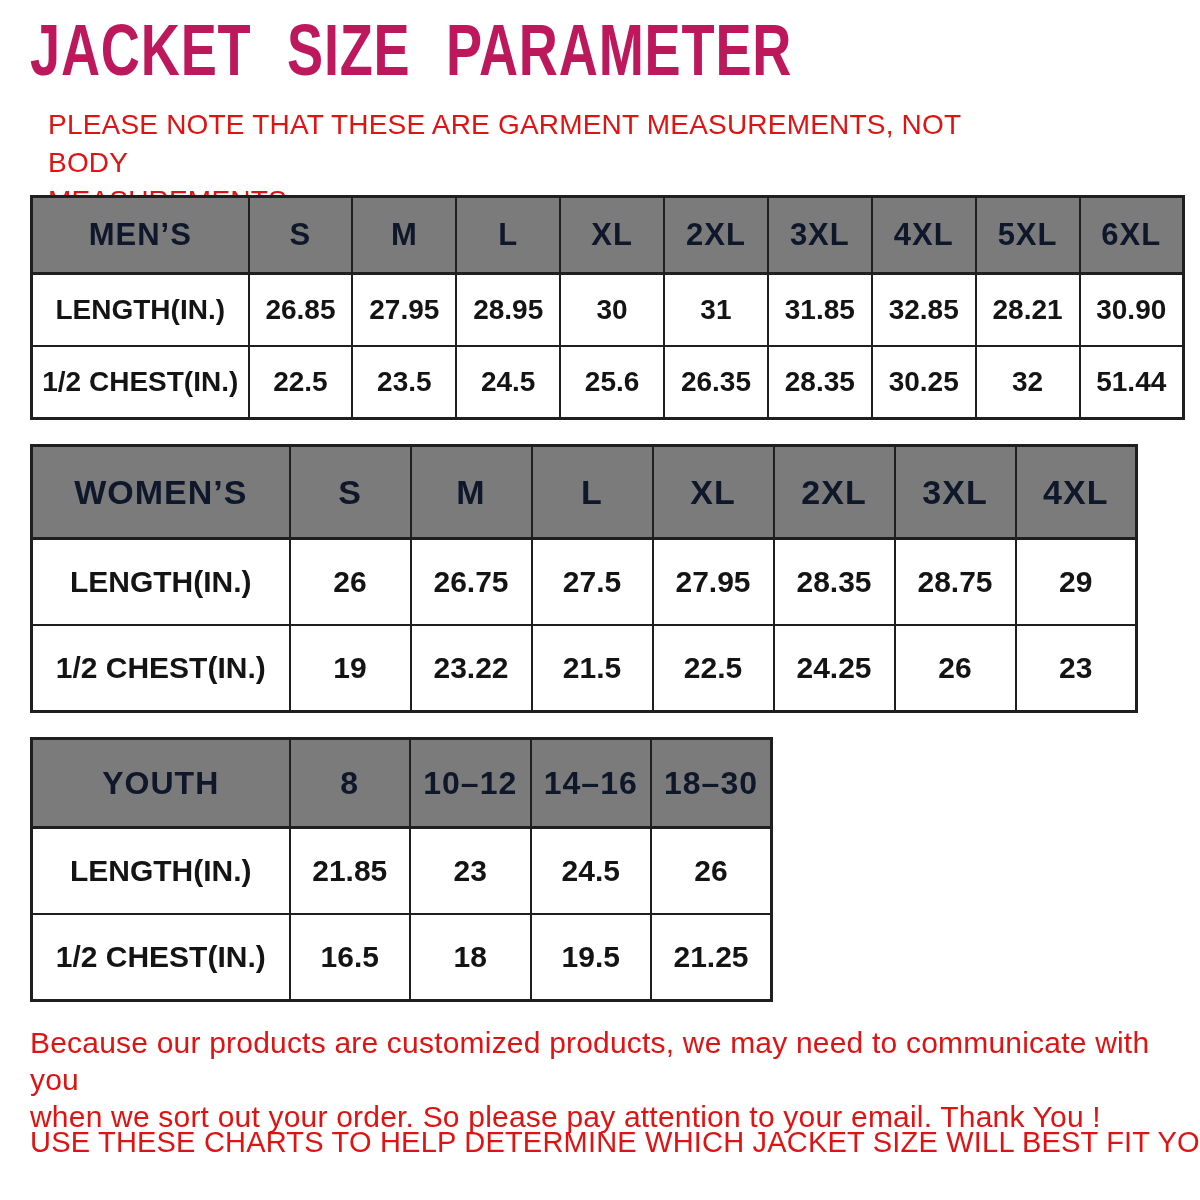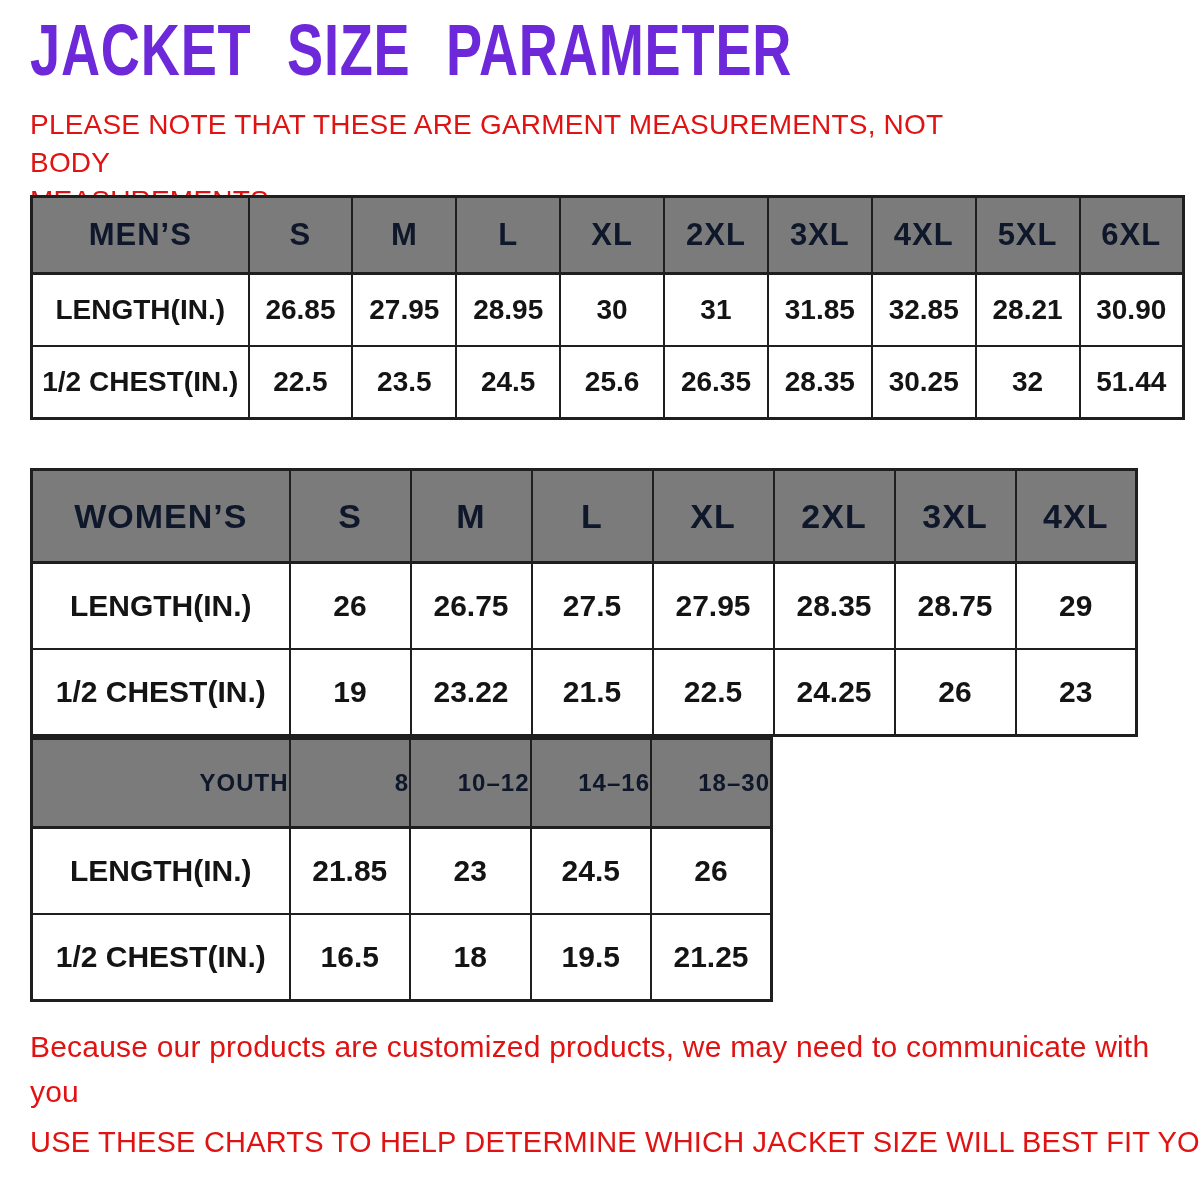--- a/index.html
+++ b/index.html
@@ -17,36 +17,36 @@
   }
 
   
   .page-title {
     position: absolute;
     left: 30px;
     top: 16px;
     margin: 0;
     font-size: 66px;
     font-weight: bold;
-    color: #6d28d9;
+    color: #be185d;
     white-space: nowrap;
     line-height: 1.05;
   }
   .page-title .squeeze {
     display: inline-block;
     transform: scale(0.82, 1.1);
     transform-origin: 0 60%;
     letter-spacing: 1px;
     word-spacing: 24px;
   }
 
   
   .garment-note {
     position: absolute;
-    left: 30px;
+    left: 48px;
     top: 106px;
     width: 960px;
     color: var(--red, #e01212);
     font-size: 28px;
     line-height: 38px;
     letter-spacing: 0.2px;
   }
 
   
   .size-table {
@@ -73,39 +73,39 @@
   .size-table td {
     color: #141414;
     font-weight: bold;
   }
 
   .mens  { left: 30px; top: 195px; width: 1155px; }
   .mens th { height: 74px; font-size: 31px; }
   .mens td { height: 70px; font-size: 28px; }
   .mens col.label-col { width: 217px; }
 
-  .womens { left: 30px; top: 468px; width: 1108px; }
+  .womens { left: 30px; top: 444px; width: 1108px; }
   .womens th { height: 90px; font-size: 34px; }
   .womens td { height: 84px; font-size: 30px; }
   .womens col.label-col { width: 258px; }
 
   .youth  { left: 30px; top: 737px; width: 743px; }
-  .youth th { height: 86px; font-size: 24px; text-align: right; }
+  .youth th { height: 86px; font-size: 32px; }
   .youth td { height: 84px; font-size: 30px; }
   .youth col.label-col { width: 258px; }
 
   
   .footer-paragraph {
     position: absolute;
     left: 30px;
     top: 1024px;
     width: 1165px;
     color: var(--red, #e01212);
     font-size: 30px;
-    line-height: 45px;
+    line-height: 37px;
     letter-spacing: 0.2px;
   }
   .footer-cta {
     position: absolute;
     left: 30px;
     top: 1126px;
     color: var(--red, #e01212);
     font-size: 29px;
     white-space: nowrap;
     letter-spacing: 0.2px;
@@ -248,15 +248,15 @@
     <tr>
       <td>1/2 CHEST(IN.)</td>
       <td>16.5</td>
       <td>18</td>
       <td>19.5</td>
       <td>21.25</td>
     </tr>
   </tbody>
 </table>
 
-<div class="footer-paragraph"><span>Because our products are customized products, we may need to communicate with you</span><br></div>
+<div class="footer-paragraph"><span>Because our products are customized products, we may need to communicate with you</span><br><span>when we sort out your order. So please pay attention to your email. Thank You !</span></div>
 
 <div class="footer-cta">USE THESE CHARTS TO HELP DETERMINE WHICH JACKET SIZE WILL BEST FIT YOU.</div>
 
 </body></html>

